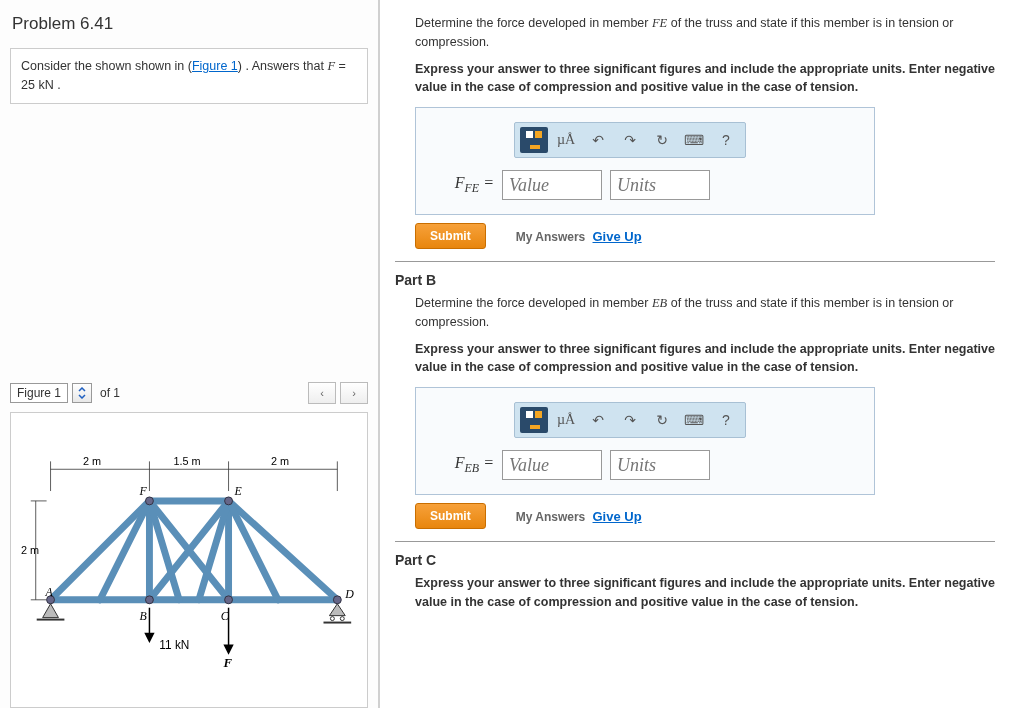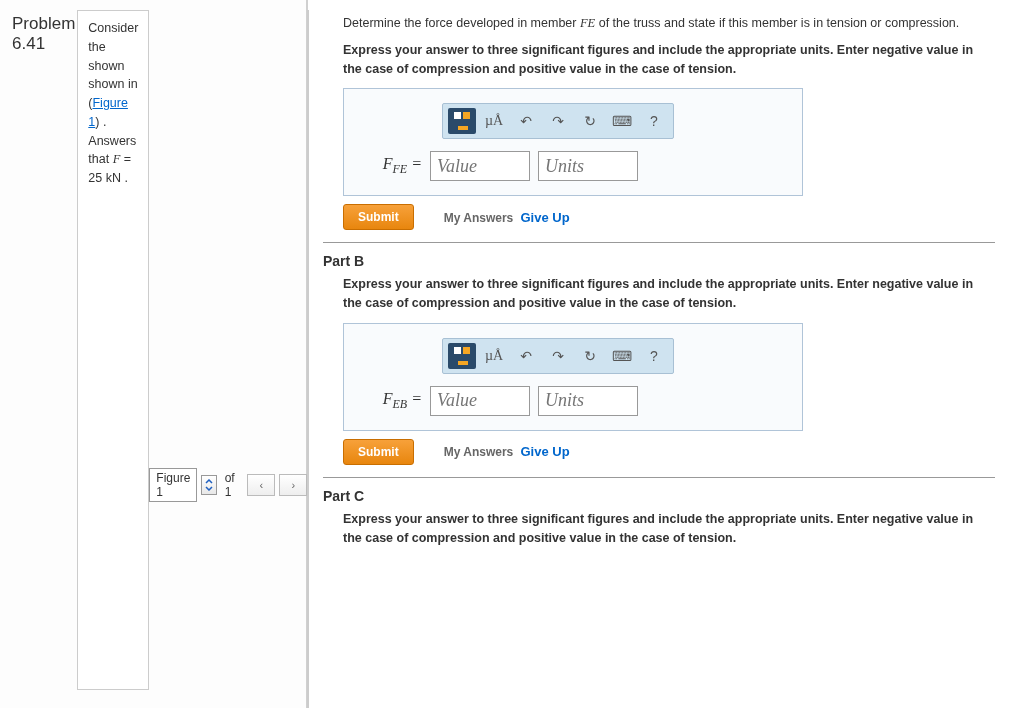--- a/index.html
+++ b/index.html
@@ -7,27 +7,27 @@
     font-family: Arial, sans-serif;
     font-size: 13px;
     color: #333;
     background: #fff;
     display: flex;
     width: 1010px;
     height: 708px;
     overflow: hidden;
   }
   .left-panel {
-    width: 308px;
+    width: 380px;
     border-right: 2px solid #d0d0d0;
     padding: 10px 10px 0 10px;
     box-sizing: border-box;
     background: #fdfdfd;
     display: flex;
-    flex-direction: row;
+    flex-direction: column;
   }
   .right-panel {
     flex: 1;
     padding: 10px 15px;
     box-sizing: border-box;
     overflow: hidden;
   }
   .problem-title {
     font-size: 17px;
     color: #333;
@@ -207,20 +207,21 @@
     padding: 5px 14px;
     cursor: pointer;
   }
   .my-answers {
     font-size: 12px;
     color: #666;
     font-weight: bold;
   }
   .giveup {
     color: #0066cc;
+    text-decoration: underline;
     cursor: pointer;
     font-weight: bold;
   }
   hr.sep {
     border: none;
     border-top: 1px solid #999;
     margin: 10px 0;
   }
   .serif { font-family: 'Times New Roman', serif; }
 </style>
@@ -356,20 +357,23 @@
     </div>
   </div>
   <div class="submit-row">
     <button class="submit-btn">Submit</button>
     <span><span class="my-answers">My Answers</span>&nbsp;&nbsp;<span class="giveup">Give Up</span></span>
   </div>
 
   <hr class="sep">
 
   <div class="part-heading">Part B</div>
+  <div class="part-text">
+    <span>Determine the force developed in member </span><span class="serif italic">EB</span><span> of the truss and state if this member is in tension or compression.</span>
+  </div>
   <div class="part-bold">Express your answer to three significant figures and include the appropriate units. Enter negative value in the case of compression and positive value in the case of tension.</div>
 
   <div class="answer-box">
     <div class="toolbar">
       <div class="tb-btn tb-fmt">
         <span class="sq" style="top:4px;left:6px;"></span>
         <span class="sq" style="top:4px;right:6px;background:#f5a623"></span>
         <span class="sq" style="bottom:4px;left:10px;width:10px;height:4px;background:#f5a623"></span>
       </div>
       <div class="tb-btn tb-mu">µÅ</div>

